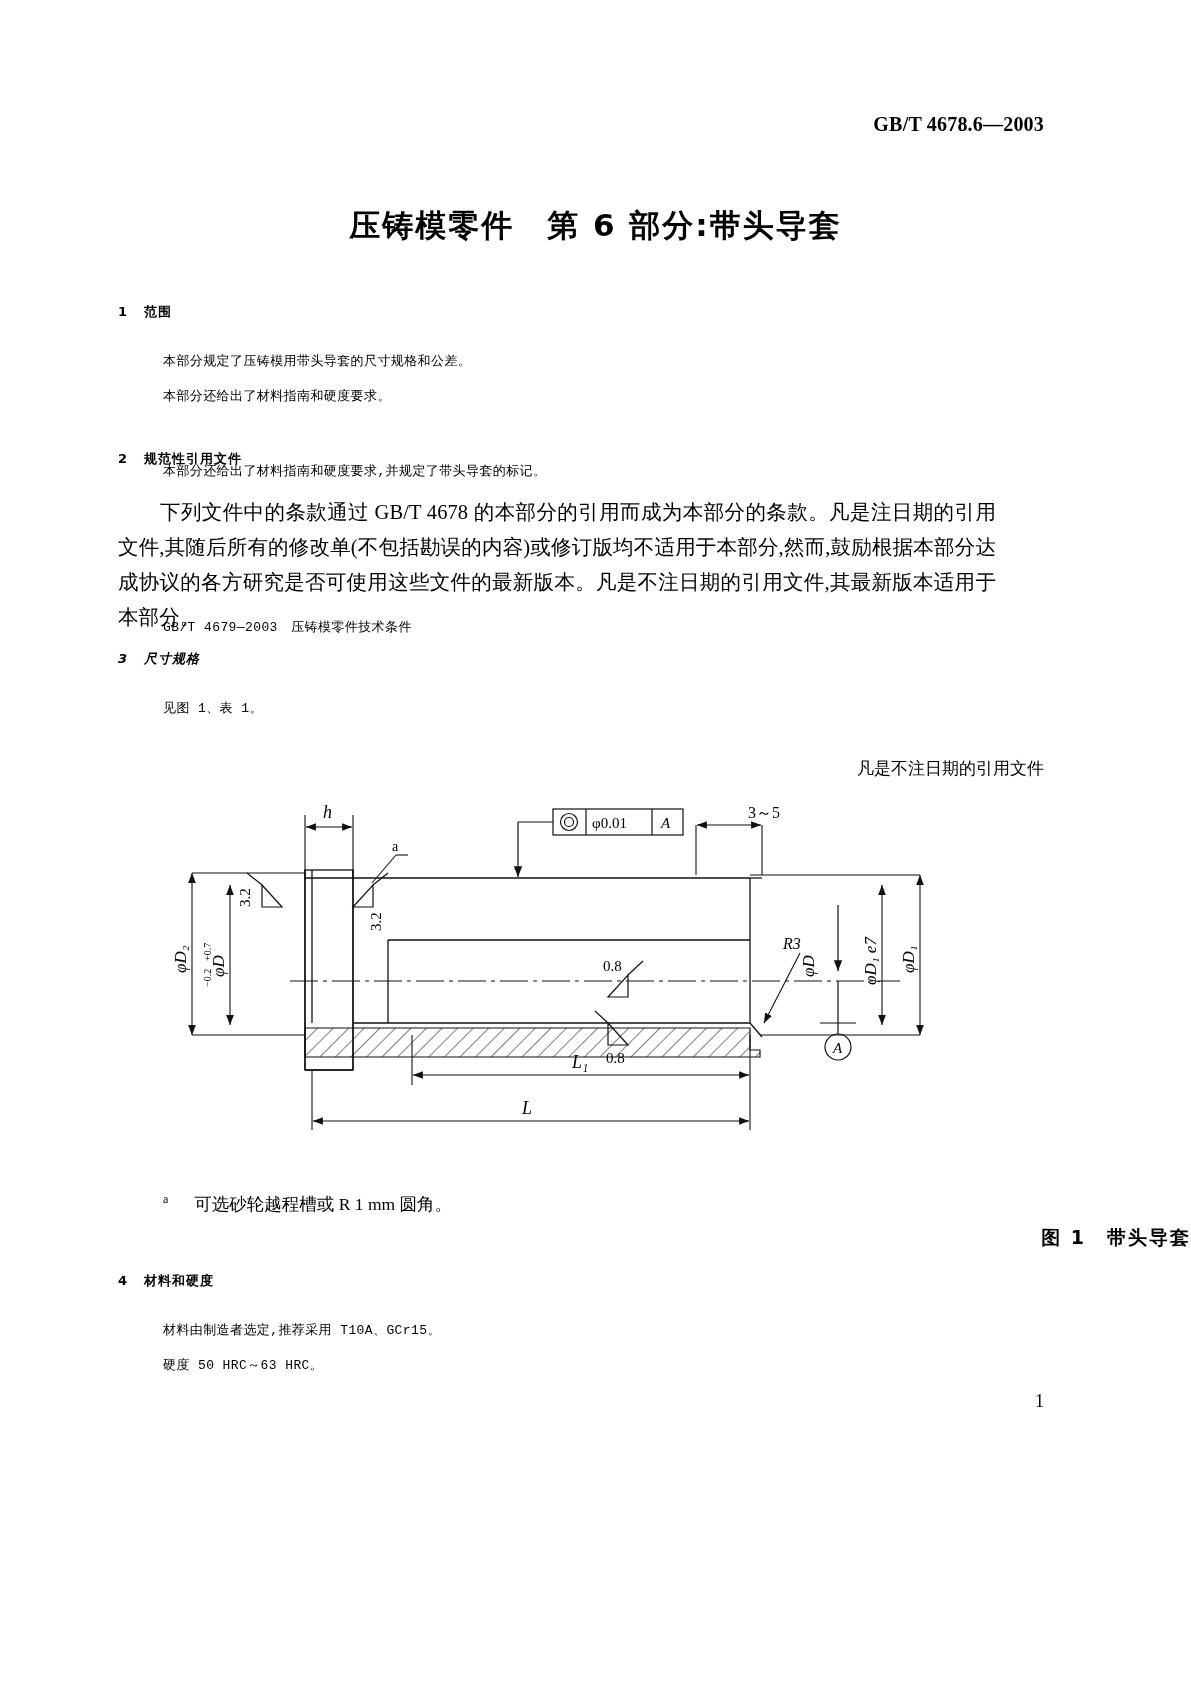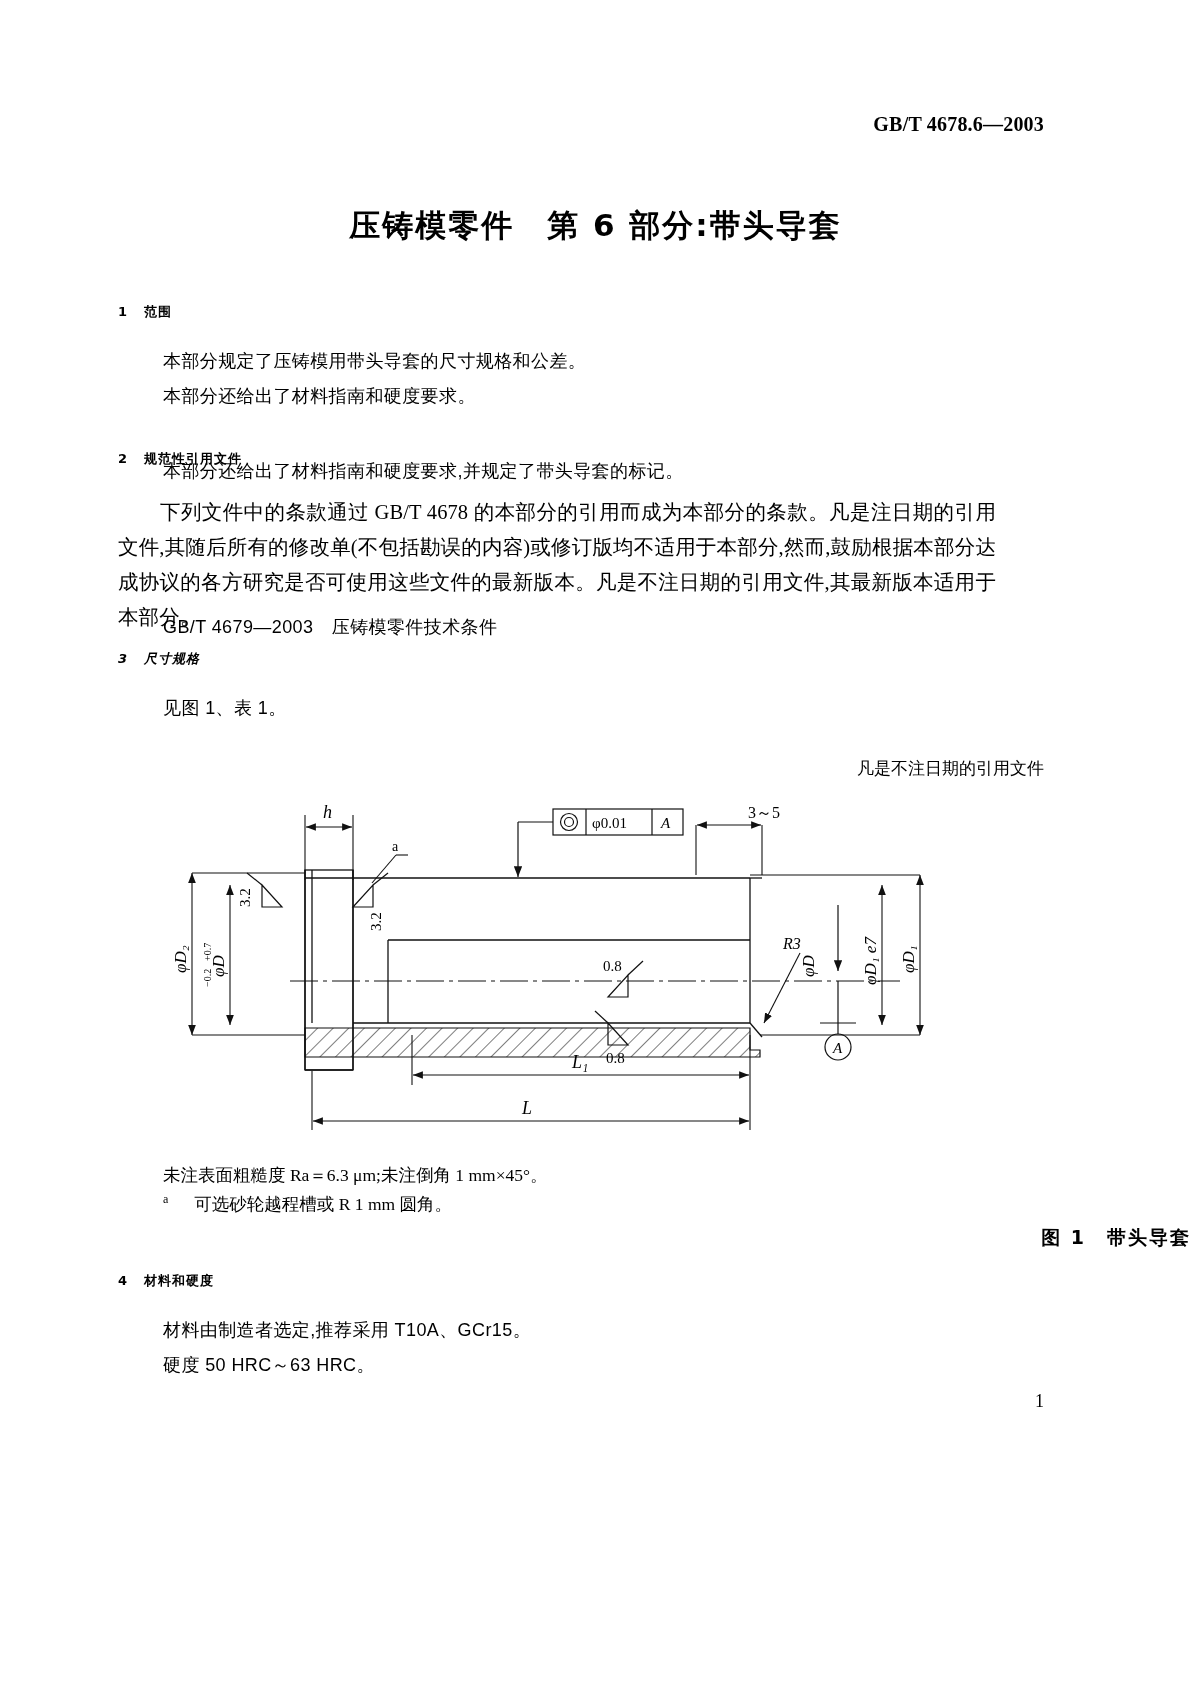--- a/index.html
+++ b/index.html
@@ -37,22 +37,22 @@
     font-weight:bold;
     font-size:13px;
     letter-spacing:1px;
     white-space:nowrap;
   }
   .sec-num { display:inline-block; margin-right:16px; font-weight:bold; }
 
   
   .para {
     position:absolute;
-    font-family:Liberation Sans, sans-serif;
-    font-size:18px;
+    font-family:Liberation Mono, monospace;
+    font-size:13px;
     line-height:35px;
     letter-spacing:0.4px;
     white-space:nowrap;
   }
   .para-block {
     position:absolute;
     font-family:"Liberation Serif", serif;
     font-size:20.5px;
     line-height:35px;
     letter-spacing:0.1px;
@@ -262,21 +262,20 @@
 
       <g stroke="#111" stroke-width="1.1">
         <line x1="172" y1="286" x2="172" y2="345"></line>
         <line x1="610" y1="300" x2="610" y2="345"></line>
         <line x1="173" y1="336" x2="609" y2="336" marker-start="url(#arrStart)" marker-end="url(#arrEnd)"></line>
       </g>
       <text x="382" y="329" font-size="18" font-style="italic">L</text>
     </svg>
   </div>
 
-  <div class="fig-footnote" style="top:1163px; left:163px;">未注表面粗糙度 Ra＝6.3 μm;未注倒角 1 mm×45°。</div>
   <div class="fig-footnote" style="top:1192px; left:163px;">
     <span class="fn-sup">a</span><span style="display:inline-block;width:26px;"></span><span>可选砂轮越程槽或 R 1 mm 圆角。</span>
   </div>
 
   <div class="fig-caption">图 1　带头导套</div>
 
   <div class="sec-h" style="top:1272px; left:118px;">
     <span class="sec-num">4</span><span>材料和硬度</span>
   </div>
   <div class="para" style="top:1313px; left:163px;">材料由制造者选定,推荐采用 T10A、GCr15。</div>

